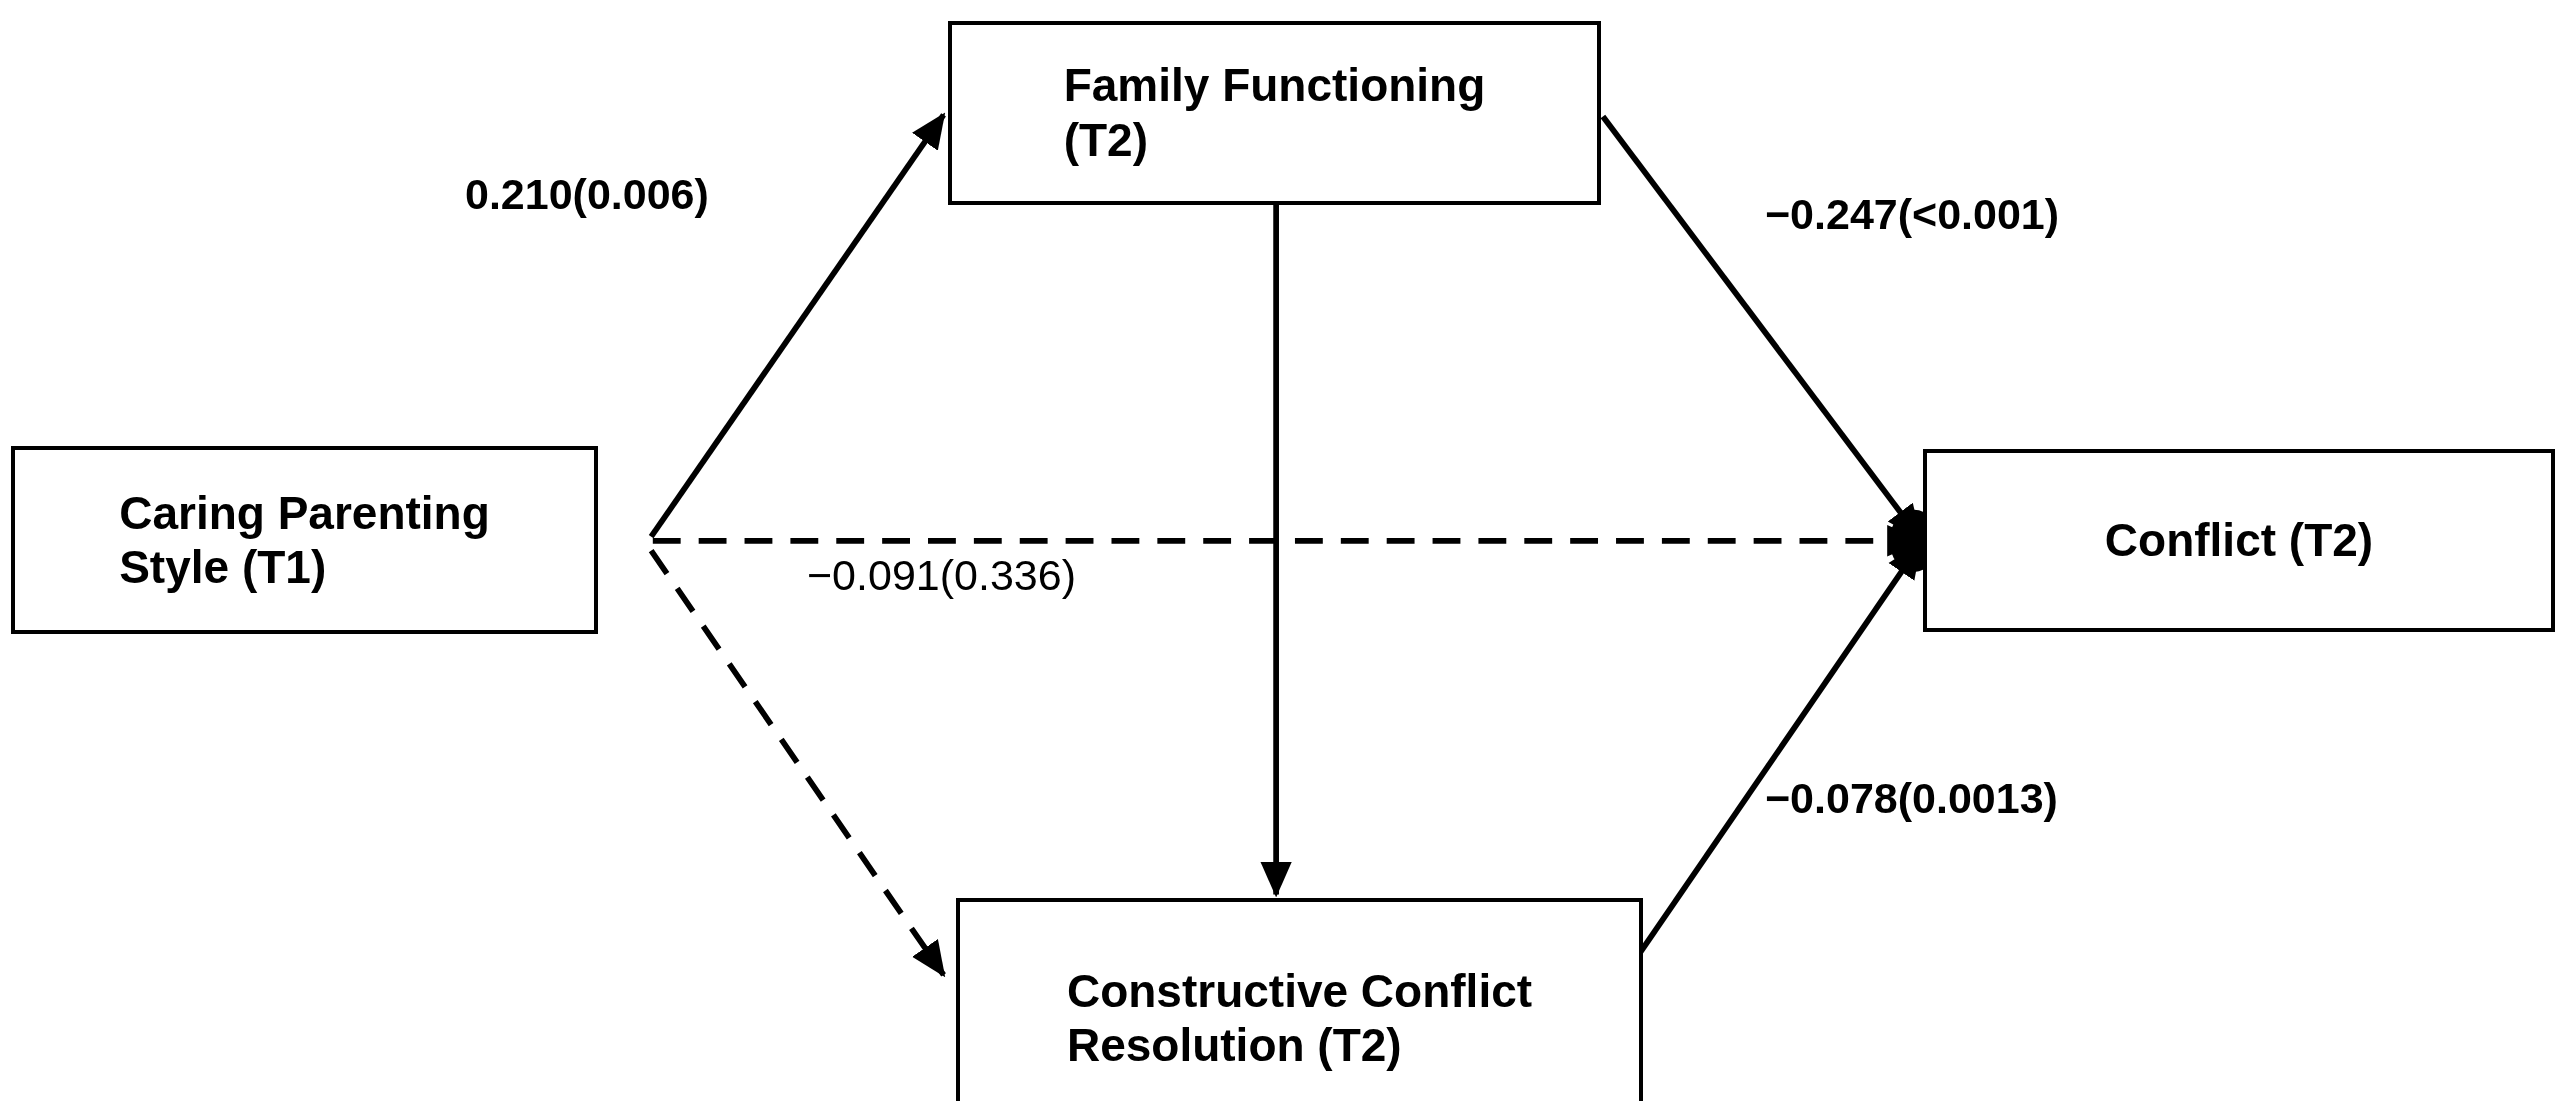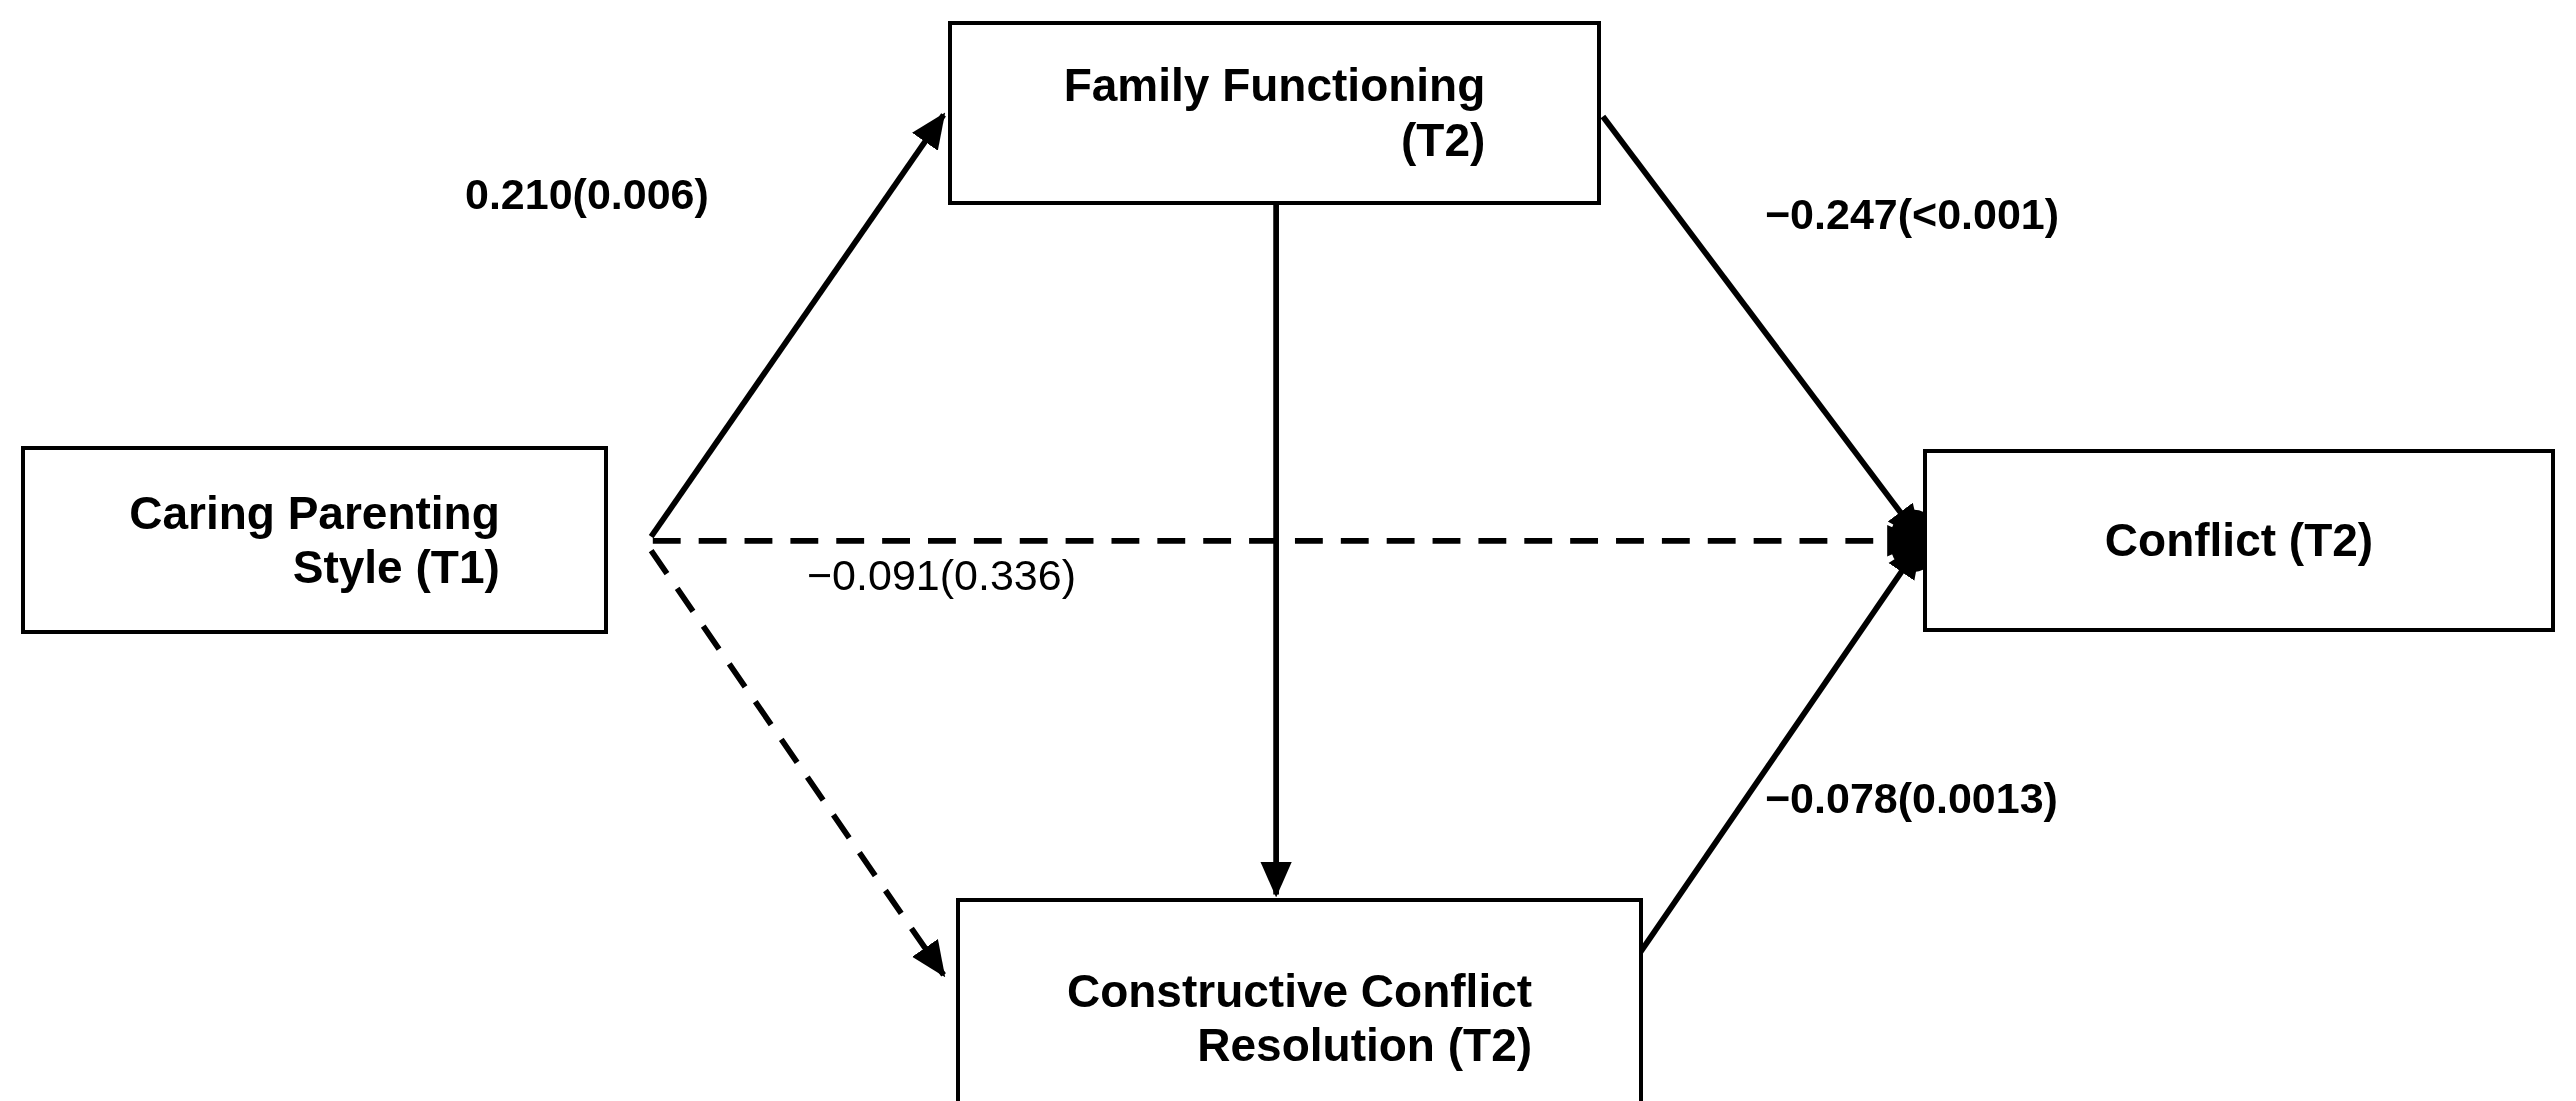--- a/index.html
+++ b/index.html
@@ -25,34 +25,34 @@
     display: block;
   }
   .node-box {
     position: absolute;
     box-sizing: border-box;
     background: #ffffff;
     border: 4.1px solid #000000;
     display: flex;
     align-items: center;
     justify-content: center;
-    text-align: right;
+    text-align: left;
     z-index: 3;
   }
   .node-label {
     font-family: "Liberation Sans", sans-serif;
     font-weight: bold;
     font-size: 46px;
     line-height: 1.18;
     color: #000000;
     white-space: pre-line;
     padding: 0 8.2px;
   }
   #node-family-functioning { left: 948px; top: 20.5px; width: 653px; height: 184px; }
-  #node-caring-parenting   { left: 21px;   top: 446px; width: 587px; height: 188px; }
+  #node-caring-parenting   { left: 11px;   top: 446px; width: 587px; height: 188px; }
   #node-bullying           { left: 1923px; top: 449px; width: 632px; height: 183px; }
   #node-constructive-conflict { left: 956px; top: 898px; width: 687px; height: 240px; }
 
   .path-label {
     position: absolute;
     font-family: "Liberation Sans", sans-serif;
     font-size: 43px;
     color: #000000;
     white-space: nowrap;
     z-index: 4;

